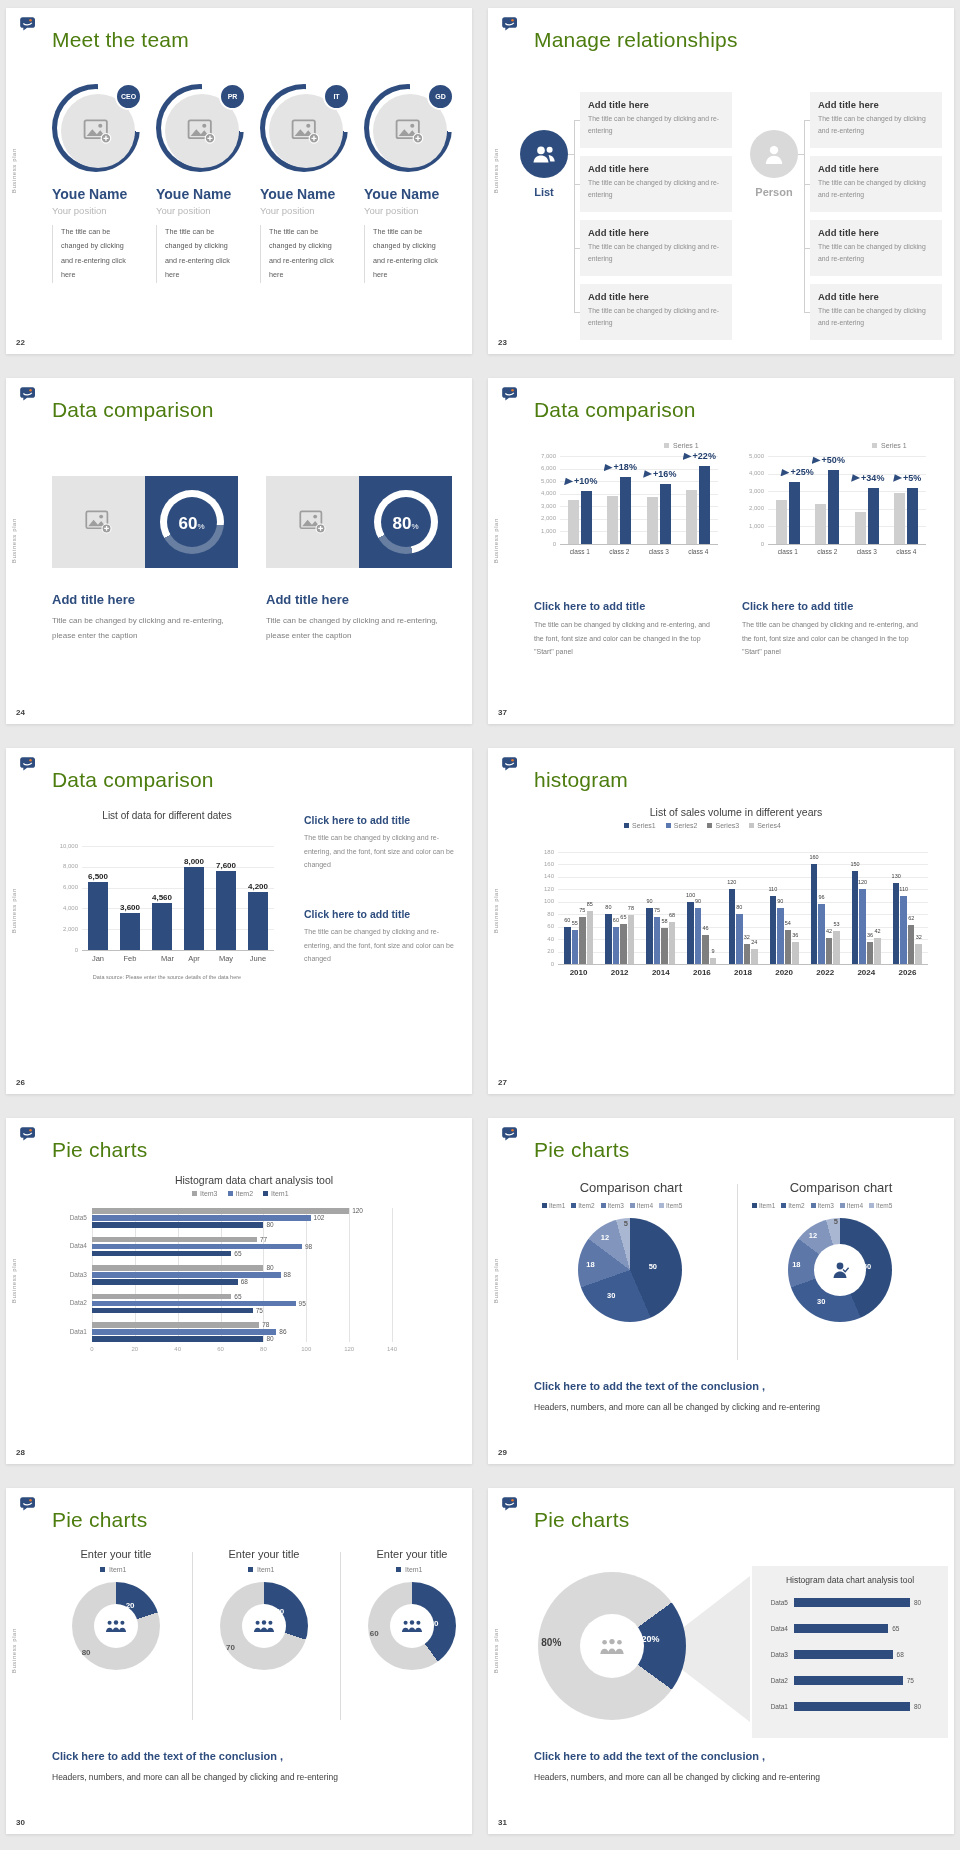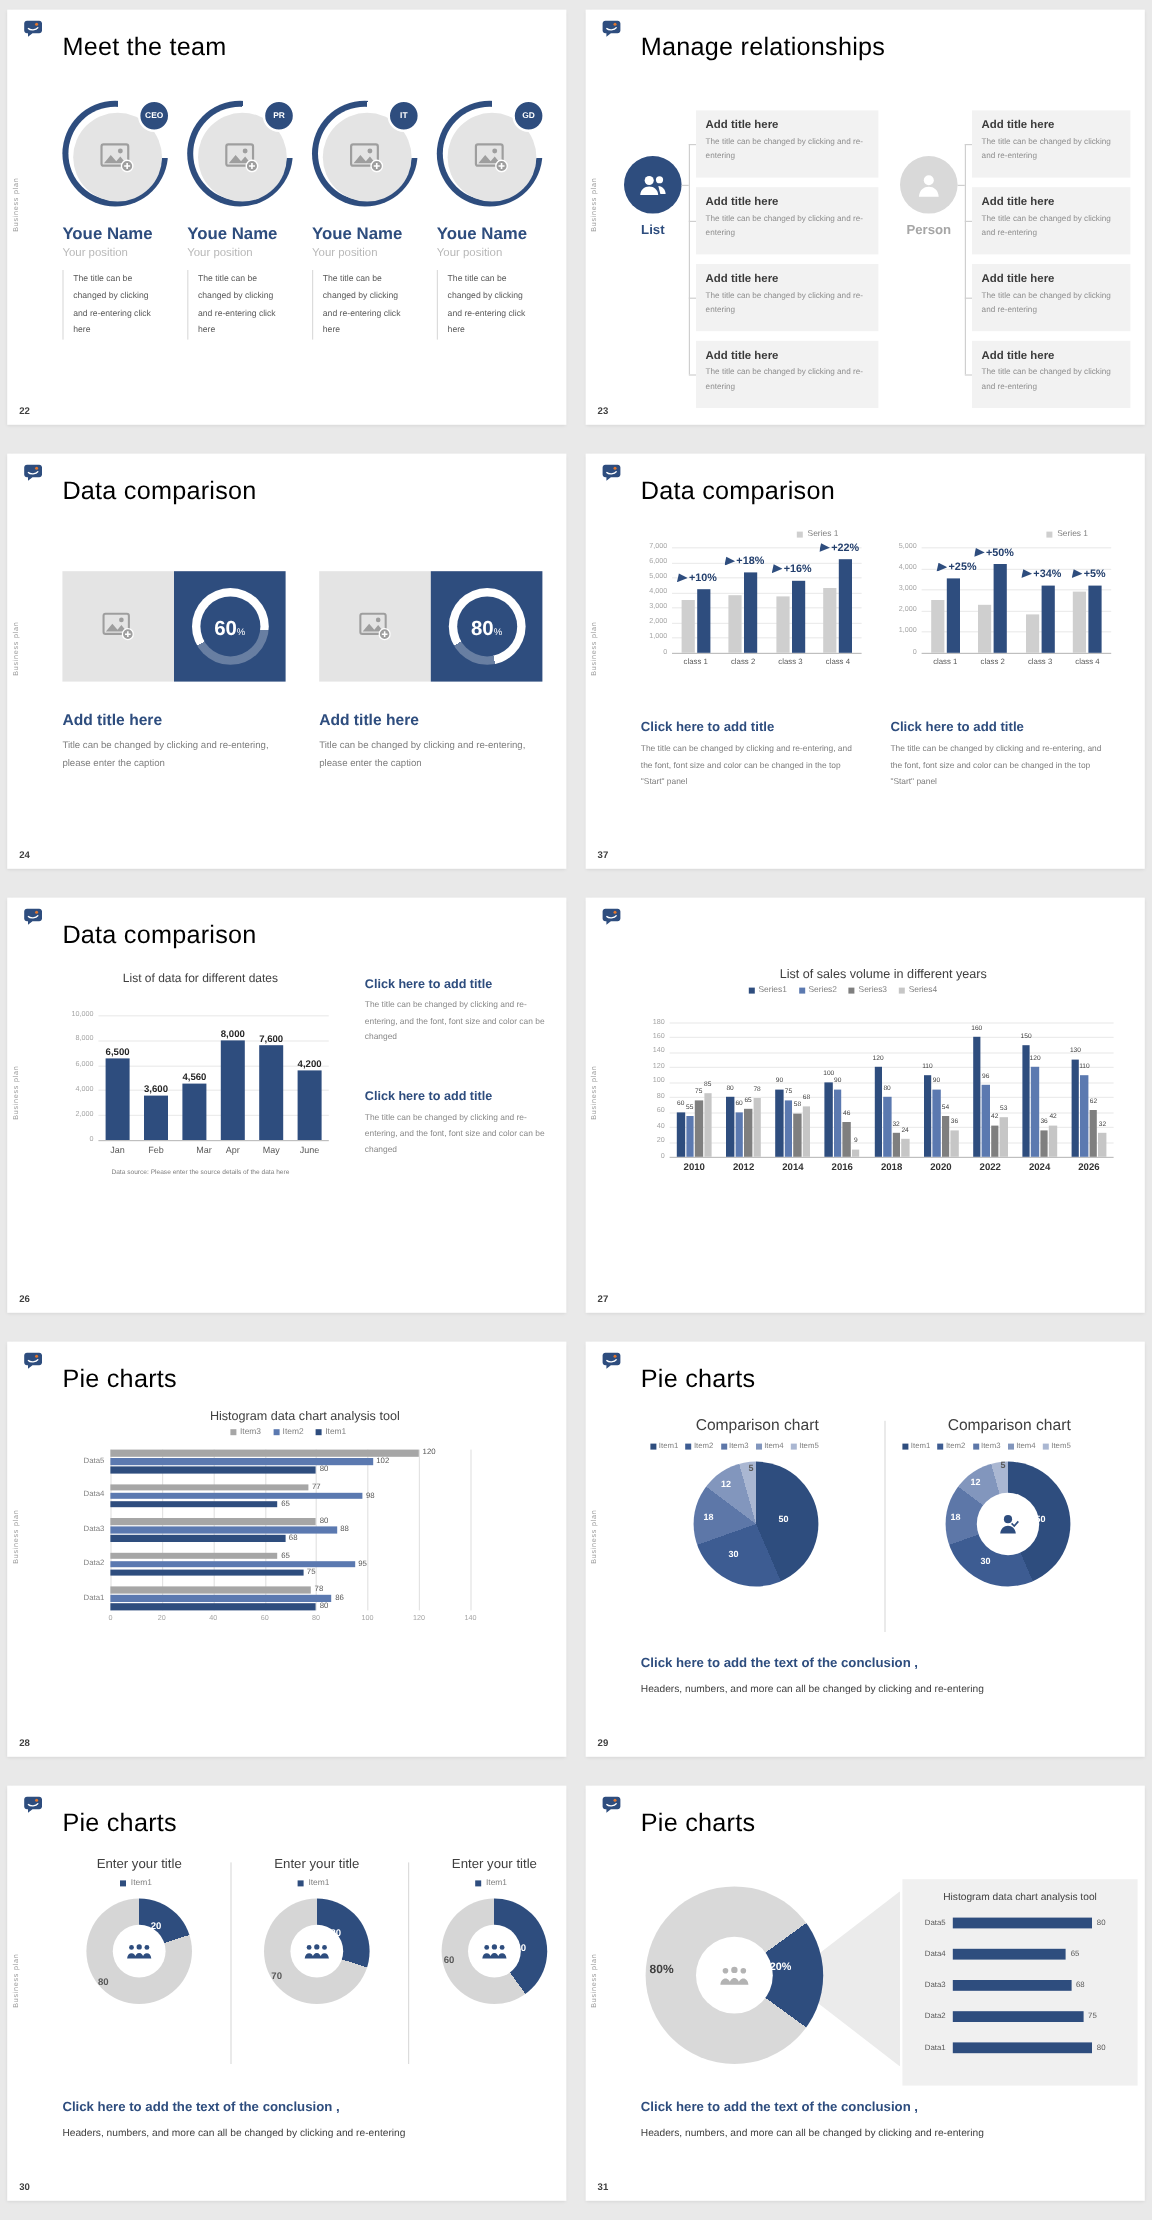--- a/index.html
+++ b/index.html
@@ -4,21 +4,21 @@
 <style>
   * { margin:0; padding:0; box-sizing:border-box; }
   body { width:960px; background:#e9e9e9; font-family:"Liberation Sans", sans-serif; }
   .grid { display:grid; grid-template-columns:466px 466px; grid-auto-rows:346px; gap:24px 16px; padding:8px 6px; }
   .slide { position:relative; background:#fff; box-shadow:0 1px 3px rgba(0,0,0,.10); overflow:hidden; }
   .logo { position:absolute; top:8px; left:13px; width:17px; height:15px; }
   .side-label { position:absolute; left:5px; top:140px; writing-mode:vertical-rl; transform:rotate(180deg); font-size:6px; color:#9a9a9a; letter-spacing:.6px; }
   .page-num { position:absolute; left:10px; bottom:7px; font-size:8px; font-weight:700; color:#404040; }
   .content { position:absolute; left:46px; top:0; width:404px; height:346px; }
   .content.wide { left:30px; width:424px; }
-  .s-title { padding-top:20px; font-size:21px; color:#000000; font-weight:400; letter-spacing:.2px; }
+  .s-title { padding-top:20px; font-size:21px; color:#4d7c0f; font-weight:400; letter-spacing:.2px; }
 
   
   .members { display:flex; gap:13px; margin-top:32px; }
   .member { width:91px; }
   .avatar { position:relative; width:88px; height:88px; }
   .arc { position:absolute; inset:0; border-radius:50%; background:conic-gradient(from 95deg, #2e4d7e 0deg 268deg, transparent 268deg 360deg); }
   .arc-hole { position:absolute; inset:5px; border-radius:50%; background:#fff; }
   .photo { position:absolute; left:9px; top:10px; width:74px; height:74px; border-radius:50%; background:#e4e4e4; display:flex; align-items:center; justify-content:center; }
   .badge { position:absolute; right:-2px; top:-1px; width:27px; height:27px; border-radius:50%; background:#2e4d7e; border:2px solid #fff; color:#fff; font-size:7px; font-weight:700; display:flex; align-items:center; justify-content:center; }
   .mname { margin-top:14px; font-size:14px; font-weight:700; color:#2e4d7e; }
@@ -494,21 +494,21 @@
           <div class="gline" style="left: 30px; top: 18px; width: 192px;"></div>
           <div class="ytick" style="left: 0px; top: 14.5px; width: 26px;">10,000</div>
           <div class="cbar" style="left: 36px; top: 54.4px; width: 20px; height: 67.6px; background: rgb(46, 77, 126);"></div>
           <div class="vlabel" style="left: 26px; top: 44.4px; width: 40px;">6,500</div>
           <div class="xtick" style="left: 30px; top: 126px; width: 32px;">Jan</div>
           <div class="cbar" style="left: 68px; top: 84.56px; width: 20px; height: 37.44px; background: rgb(46, 77, 126);"></div>
           <div class="vlabel" style="left: 58px; top: 74.56px; width: 40px;">3,600</div>
           <div class="xtick" style="left: 62px; top: 126px; width: 32px;">Feb</div>
           <div class="cbar" style="left: 100px; top: 74.576px; width: 20px; height: 47.424px; background: rgb(46, 77, 126);"></div>
           <div class="vlabel" style="left: 90px; top: 64.576px; width: 40px;">4,560</div>
-          <div class="xtick" style="left: 102px; top: 126px; width: 32px;">Mar</div>
+          <div class="xtick" style="left: 90px; top: 126px; width: 32px; text-align: right;">Mar</div>
           <div class="cbar" style="left: 132px; top: 38.8px; width: 20px; height: 83.2px; background: rgb(46, 77, 126);"></div>
           <div class="vlabel" style="left: 122px; top: 28.8px; width: 40px;">8,000</div>
           <div class="xtick" style="left: 126px; top: 126px; width: 32px;">Apr</div>
           <div class="cbar" style="left: 164px; top: 42.96px; width: 20px; height: 79.04px; background: rgb(46, 77, 126);"></div>
           <div class="vlabel" style="left: 154px; top: 32.96px; width: 40px;">7,600</div>
           <div class="xtick" style="left: 158px; top: 126px; width: 32px;">May</div>
           <div class="cbar" style="left: 196px; top: 63.76px; width: 20px; height: 58.24px; background: rgb(46, 77, 126);"></div>
           <div class="vlabel" style="left: 186px; top: 53.76px; width: 40px;">4,200</div>
           <div class="xtick" style="left: 190px; top: 126px; width: 32px;">June</div>
         </div>
@@ -528,20 +528,21 @@
     <span class="logo">
       <svg viewBox="0 0 20 18" width="17" height="15">
           <path d="M4 1.5h12.2c1.5 0 2.8 1.2 2.8 2.8v7c0 1.6-1.3 2.8-2.8 2.8H9.5L5 17.5v-3.4H4c-1.6 0-2.8-1.2-2.8-2.8v-7C1.2 2.7 2.4 1.5 4 1.5z" fill="#2e4d7e"></path>
           <path d="M5 9c2.5 2.4 7.8 2.2 10.2-.8" stroke="#fff" fill="none" stroke-width="1.4"></path>
           <circle cx="13.6" cy="5" r="1.5" fill="#e2762d"></circle>
         </svg>
     </span>
     <span class="side-label">Business plan</span>
     <span class="page-num">27</span>
     <div class="content">
+      <div class="s-title">histogram</div>
       <div class="c27-title">List of sales volume in different years</div>
       <div class="legend" style="left:90px;top:74px;gap:10px;">
         <span style="display:flex;align-items:center;gap:3px;">
             <span class="lg-sq" style="background: rgb(46, 77, 126);"></span>
             <span>Series1</span>
           </span>
         <span style="display:flex;align-items:center;gap:3px;">
             <span class="lg-sq" style="background: rgb(91, 121, 176);"></span>
             <span>Series2</span>
           </span>

